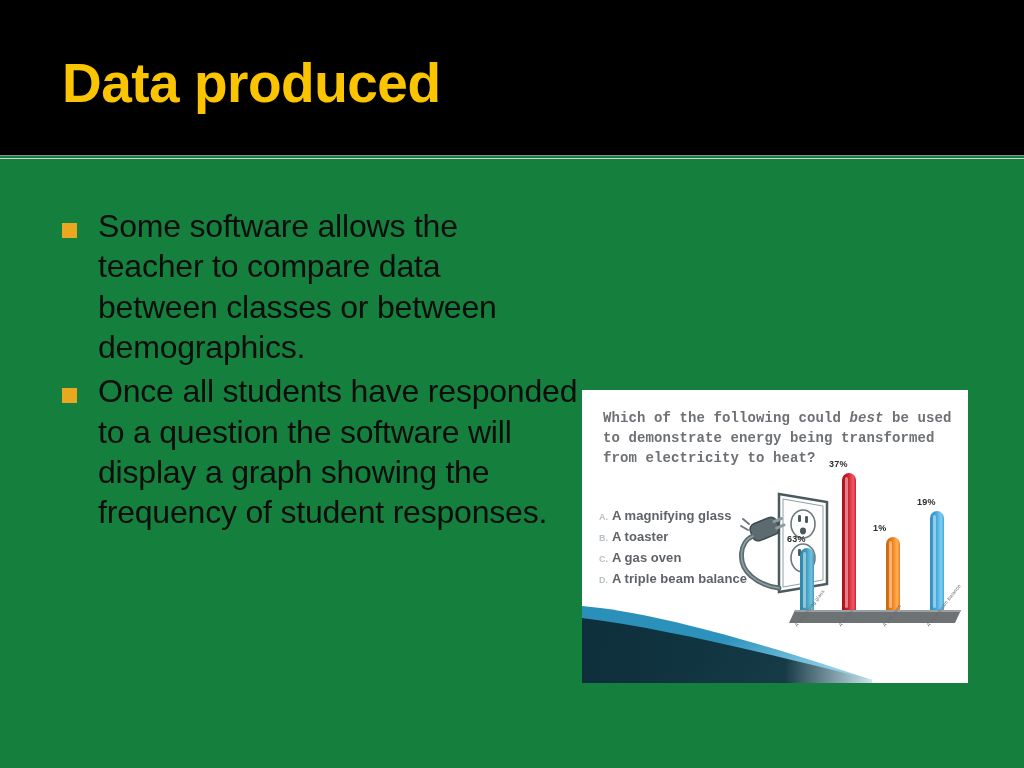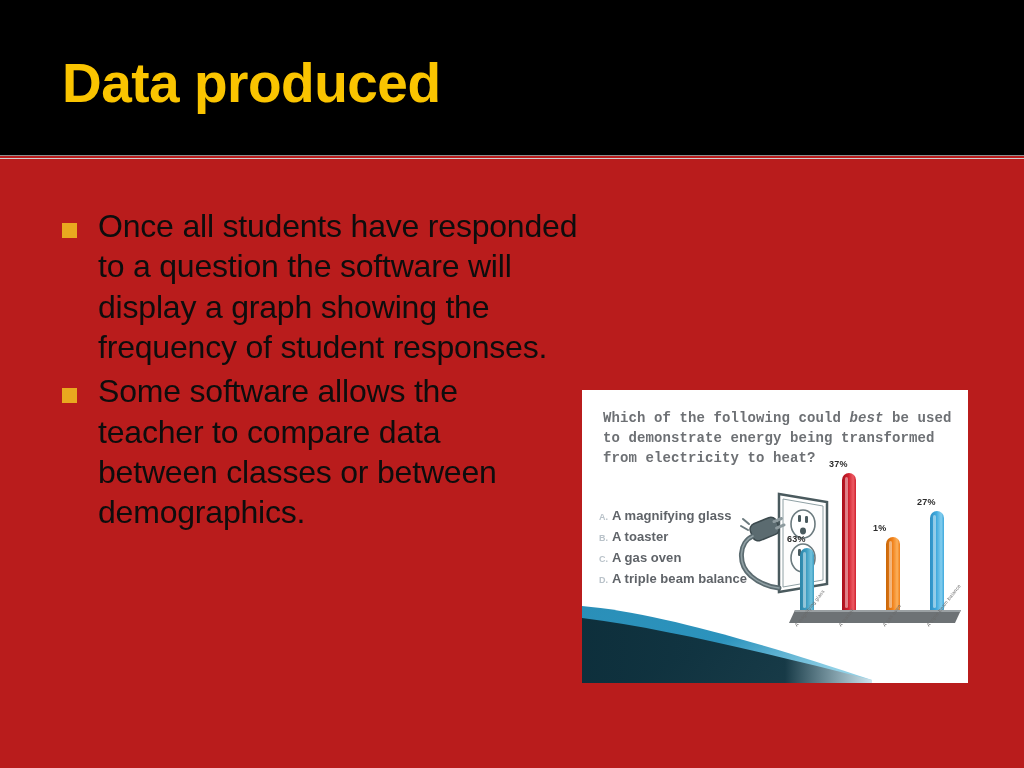--- a/index.html
+++ b/index.html
@@ -13,21 +13,21 @@
     height: 768px;
     overflow: hidden;
     font-family: "Liberation Sans", sans-serif;
     position: relative;
   }
 
   
   .slide {
     position: absolute;
     inset: 0;
-    background: #b91c1c;
+    background: #15803d;
   }
 
   
   .header-band {
     position: absolute;
     left: 0;
     top: 0;
     width: 1024px;
     height: 155px;
     background: #000000;
@@ -250,28 +250,28 @@
 
 <div class="slide">
 
   <div class="header-band"></div>
   <div class="slide-title">Data produced</div>
   <div class="header-rule"></div>
   <div class="header-rule2"></div>
 
   <div class="body-area">
 
+    <div class="bullet-row narrow">
+      <div class="bullet-mark"></div>
+      <div class="bullet-text">Some software allows the teacher to compare data between classes or between demographics.</div>
+    </div>
+
     <div class="bullet-row">
       <div class="bullet-mark"></div>
       <div class="bullet-text">Once all students have responded to a question the software will display a graph showing the frequency of student responses.</div>
-    </div>
-
-    <div class="bullet-row narrow">
-      <div class="bullet-mark"></div>
-      <div class="bullet-text">Some software allows the teacher to compare data between classes or between demographics.</div>
     </div>
 
   </div>
 
   <div class="inset">
 
     <div class="inset-question"><span>Which of the following could </span><i>best</i><span> be used to demonstrate energy being transformed from electricity to heat?</span></div>
 
     <div class="inset-options">
       <div class="opt-row">
@@ -332,21 +332,21 @@
           <div class="bar-value" style="bottom:143px;">37%</div>
           <div class="bar-col" style="height:139px; background:linear-gradient(90deg,#a8101c 0%,#D0202E 45%,#ec5a63 80%,#D0202E 100%);"></div>
         </div>
 
         <div class="bar-slot" style="left:86px;">
           <div class="bar-value" style="bottom:79px;">1%</div>
           <div class="bar-col" style="height:75px; background:linear-gradient(90deg,#c86608 0%,#F07F17 45%,#fbb05c 80%,#F07F17 100%);"></div>
         </div>
 
         <div class="bar-slot" style="left:130px;">
-          <div class="bar-value" style="bottom:105px;">27%</div>
+          <div class="bar-value" style="bottom:105px;">19%</div>
           <div class="bar-col" style="height:101px; background:linear-gradient(90deg,#2f90c4 0%,#3FA9DD 45%,#83cdee 80%,#3FA9DD 100%);"></div>
         </div>
 
       </div>
 
       <svg class="chart-floor" viewBox="0 0 172 14" preserveAspectRatio="none">
         <polygon points="6,0 172,0 166,13 0,13" fill="#6d7275"></polygon>
         <polygon points="6,0 172,0 171,2 5,2" fill="#9aa0a3"></polygon>
       </svg>
 

